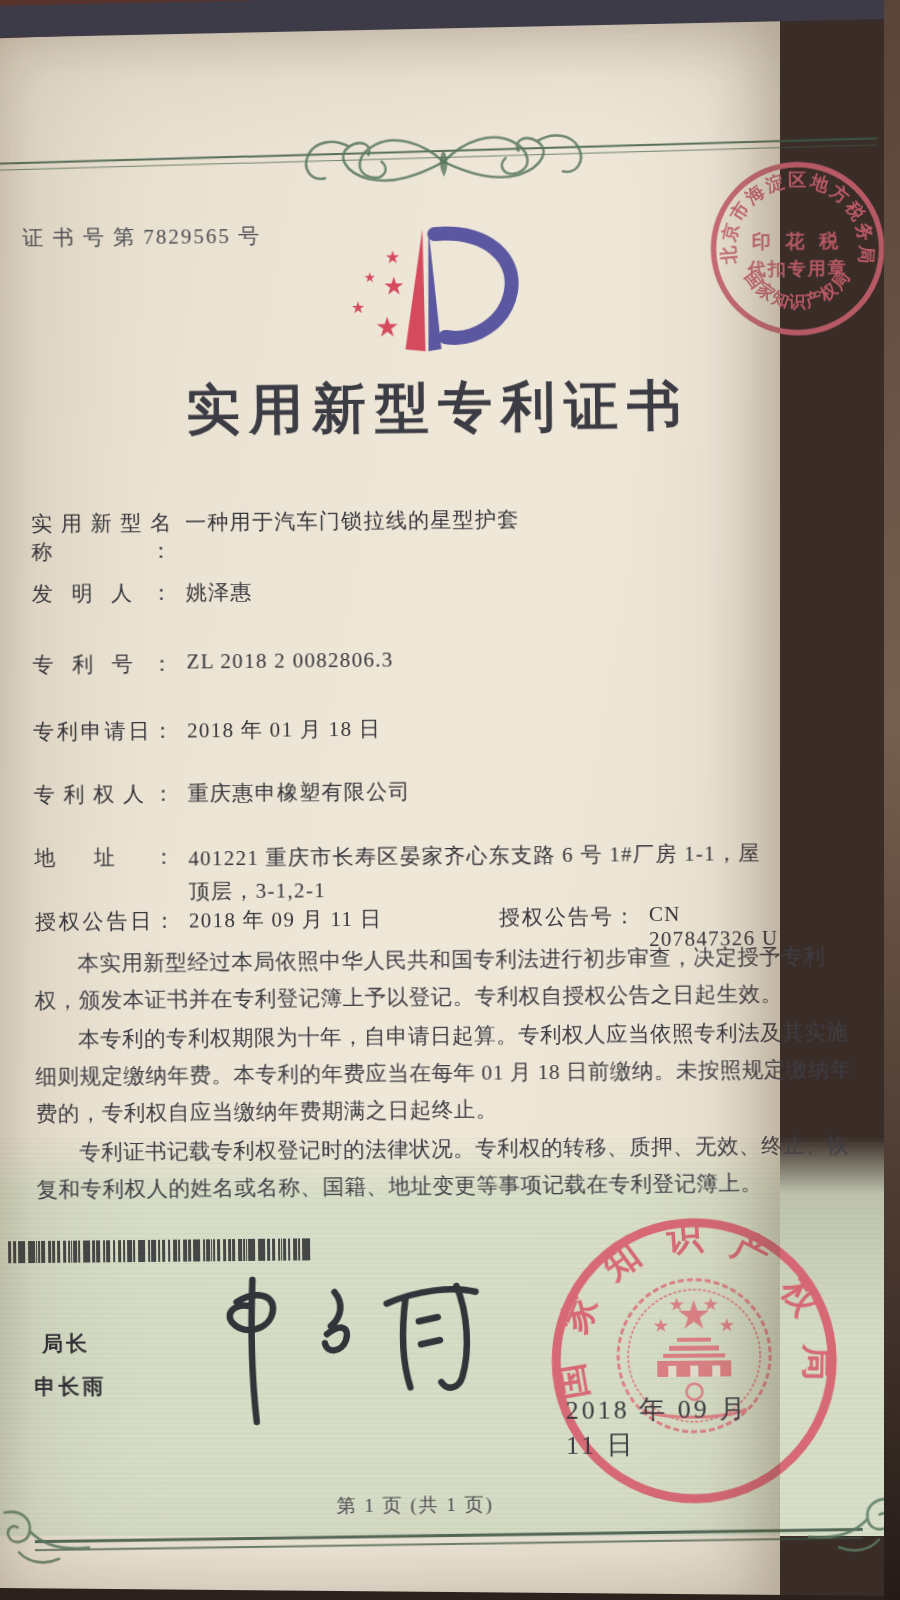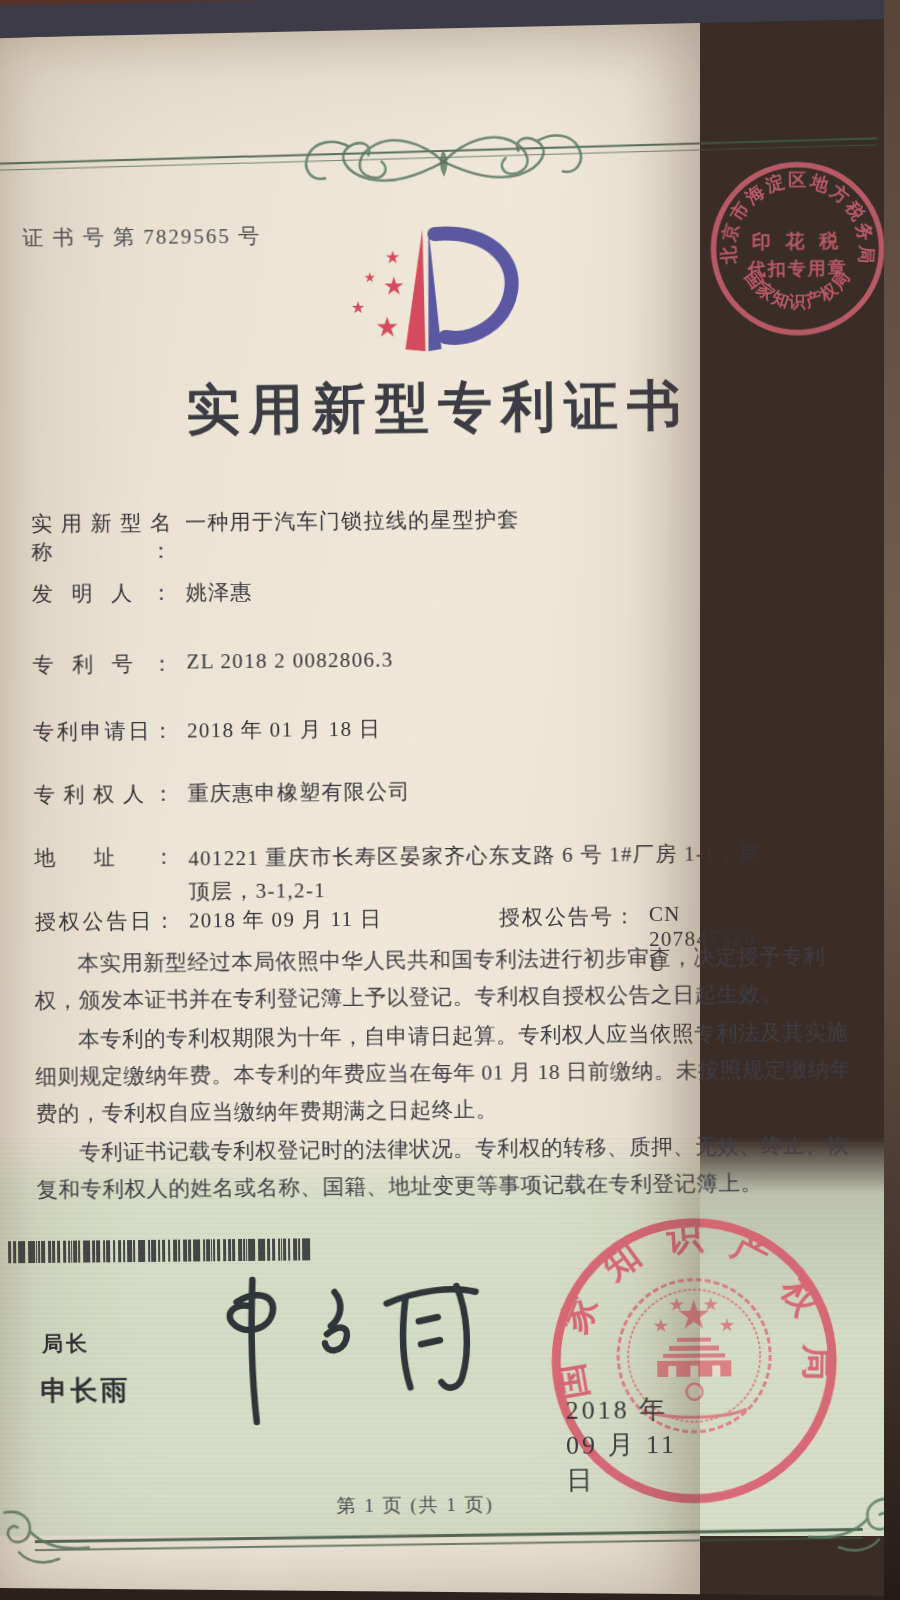--- a/index.html
+++ b/index.html
@@ -2,21 +2,21 @@
 <html><head>
 <meta charset="utf-8">
 <style>
   html,body{margin:0;padding:0;}
   body{
     width:900px;height:1600px;overflow:hidden;position:relative;
     background:#3a2c27;
     font-family:"Liberation Serif","DejaVu Serif",serif;
   }
   .paper{
-    position:absolute;left:0;top:20px;width:700px;height:1580px;
+    position:absolute;left:0;top:20px;width:780px;height:1580px;
     background:linear-gradient(100deg,#e5dccb 0%,#ebe3d3 28%,#efe7d8 55%,#e9e1d1 100%);
   }
   .paper-vignette{
     position:absolute;inset:0;pointer-events:none;
     box-shadow:inset 0 0 140px rgba(95,75,55,.22), inset -25px 0 55px rgba(85,65,48,.18), inset 0 25px 45px rgba(120,100,75,.14);
   }
   .green-zone{
     position:absolute;left:0;top:1118px;width:884px;height:398px;
     background:
       repeating-linear-gradient(180deg,rgba(120,138,116,.07) 0 1px,transparent 1px 5px),
@@ -52,22 +52,22 @@
   .bodytext p{margin:0 0 2px 0;text-indent:2em;letter-spacing:.5px;}
 
   .barcode{position:absolute;left:4px;top:1217px;width:304px;height:22px;opacity:.85;
     background-image:
       repeating-linear-gradient(90deg,#2c2c30 0 2px,transparent 2px 5px),
       repeating-linear-gradient(90deg,#2c2c30 0 3px,transparent 3px 11px),
       repeating-linear-gradient(90deg,#2c2c30 0 1px,transparent 1px 7px);}
 
   .signer-title{position:absolute;left:37px;top:1306px;font-family:"Liberation Sans","DejaVu Sans",sans-serif;
     font-size:21px;font-weight:600;letter-spacing:3px;color:#303036;text-align:right;}
-  .signer-name{position:absolute;left:35px;top:1349px;font-family:"Liberation Sans","DejaVu Sans",sans-serif;
-    font-size:27px;font-weight:600;letter-spacing:3px;color:#303036;}
+  .signer-name{position:absolute;left:29px;top:1349px;font-family:"Liberation Sans","DejaVu Sans",sans-serif;
+    font-size:21px;font-weight:600;letter-spacing:3px;color:#303036;}
 
   .seal-date{position:absolute;left:560px;top:1374px;font-size:26px;letter-spacing:3px;color:#3b3b40;z-index:5;}
   .footer-page{position:absolute;left:330px;top:1472px;font-size:19px;letter-spacing:2px;color:#4a4a50;}
 
   svg.layer{position:absolute;left:0;top:0;width:900px;height:1600px;pointer-events:none;}
   svg.blend{mix-blend-mode:multiply;}
   .stamp-text{font-family:"Liberation Serif","DejaVu Serif",serif;font-weight:600;}
 </style>
 </head>
 <body>

